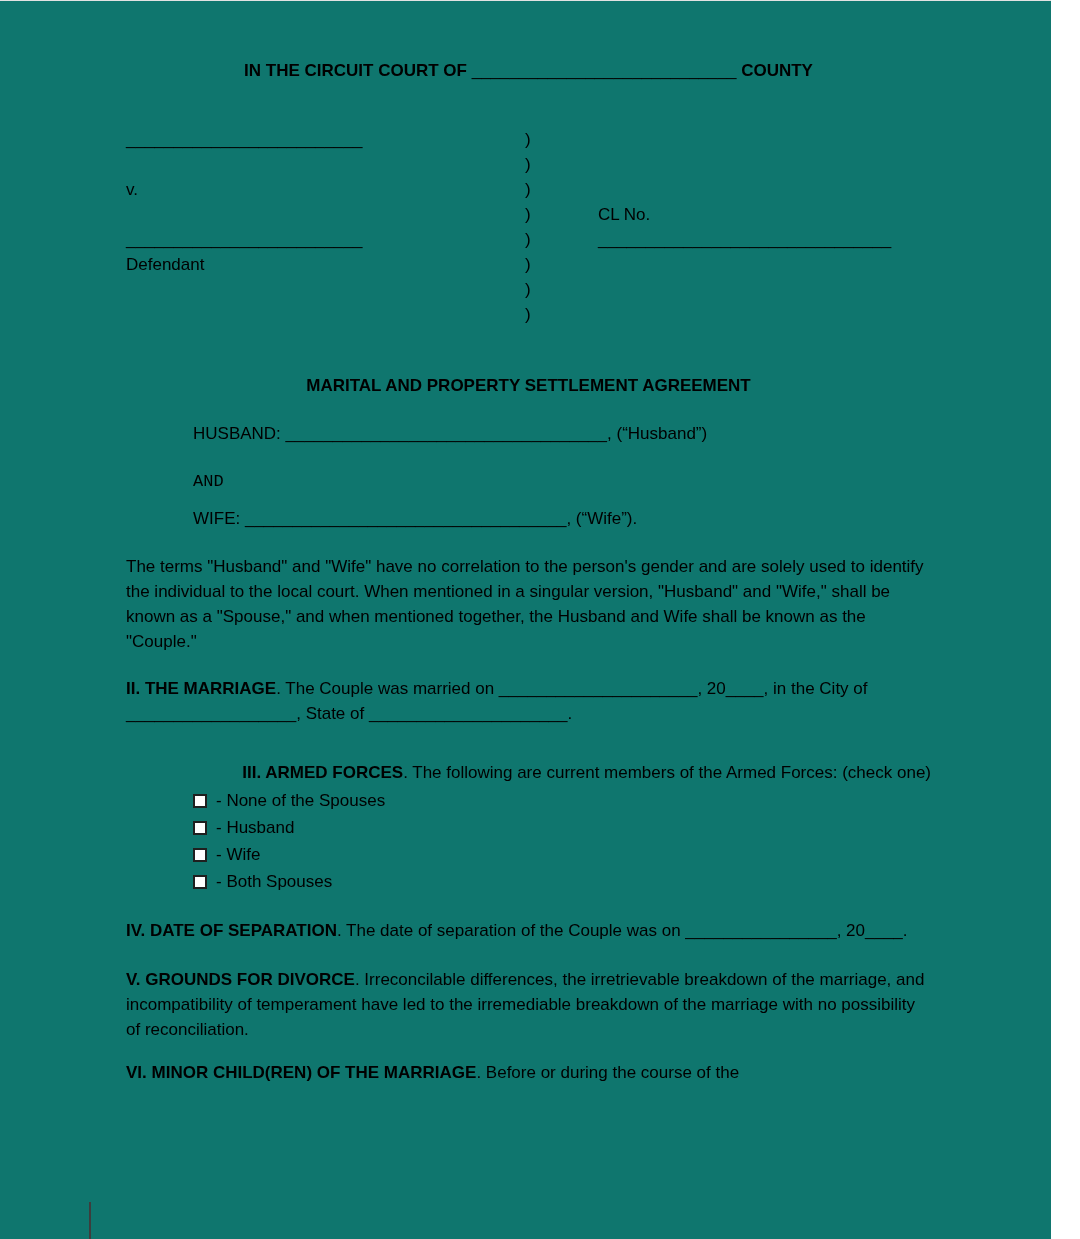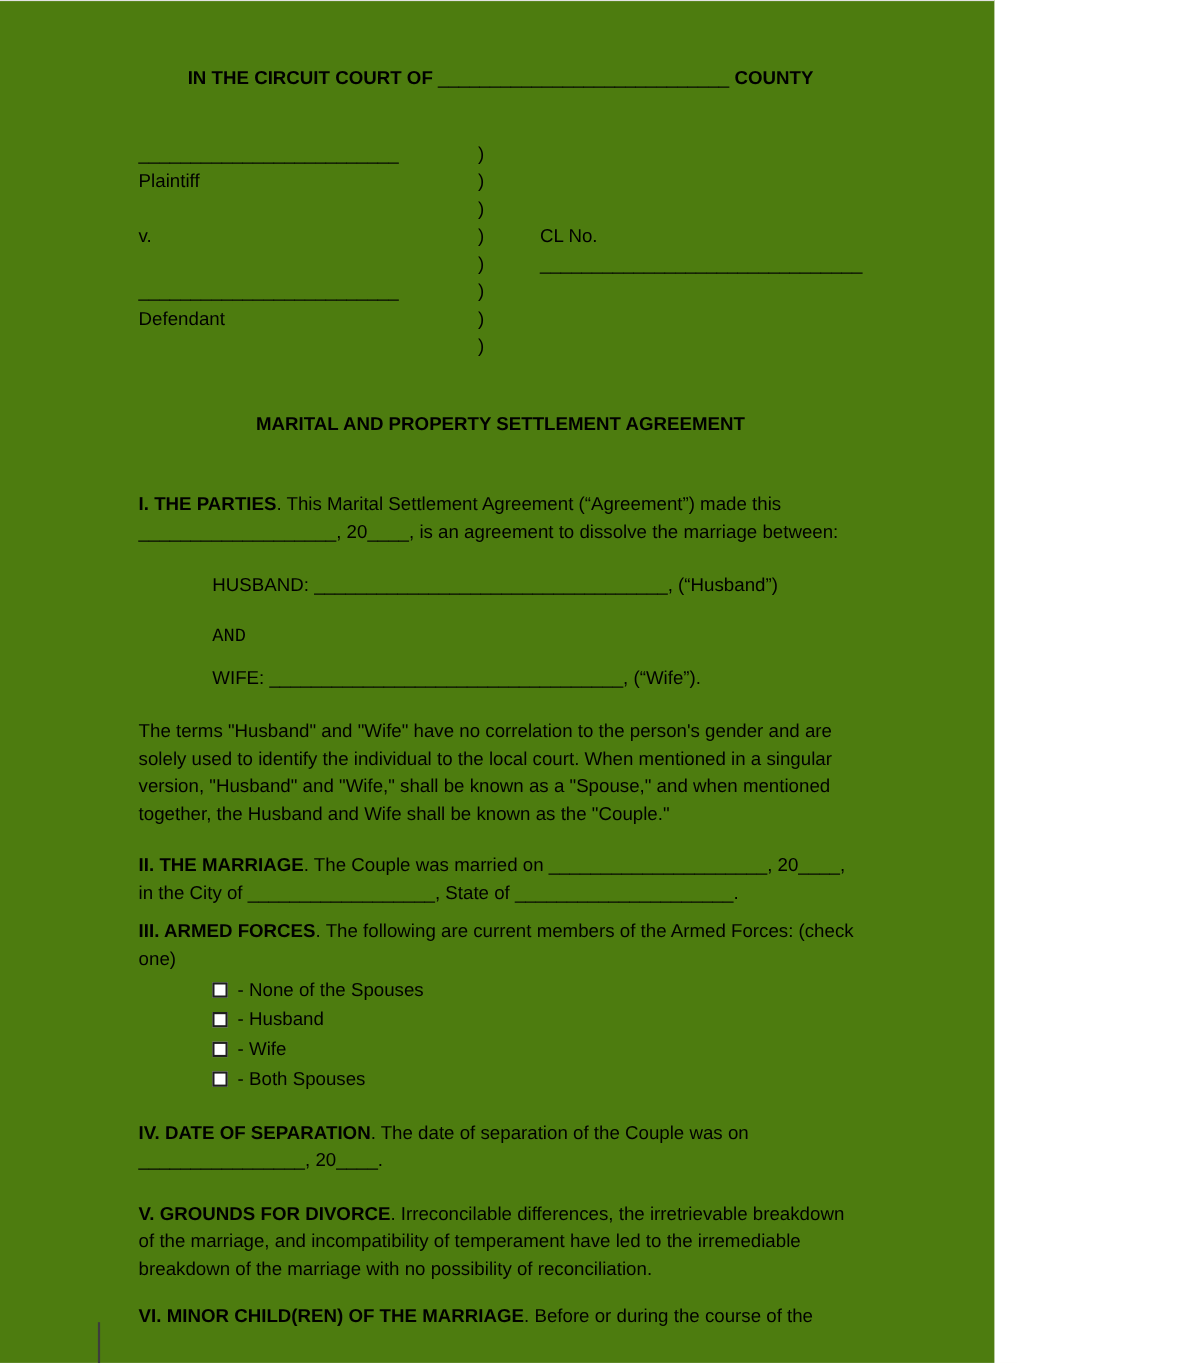--- a/index.html
+++ b/index.html
@@ -1,20 +1,20 @@
 <!DOCTYPE html>
 <html><head>
 <meta charset="utf-8">
 <style>
   html, body { margin:0; padding:0; background:#ffffff; }
   .page {
     position:relative;
-    width:904px; height:1239px;
+    width:1051px; height:1239px;
     box-sizing:border-box;
-    background:#4d7c0f;
+    background:#0f766e;
     color:#000000;
     font-family:"Liberation Sans", sans-serif;
     font-size:17px; line-height:25px;
     padding:0 120px 0 126px;
     border-top:1px solid #e2e2e2;
     overflow:hidden;
   }
   .page * { box-sizing:border-box; }
   p { margin:0; }
   b { font-weight:bold; }
@@ -29,21 +29,21 @@
   .cap-row { height:25px; line-height:25px; }
 
   .doc-title { margin-top:46px; text-align:center; font-weight:bold; }
 
   .sec-parties    { margin-top:48px; }
   .husband-line   { margin-top:23px; margin-left:67px; }
   .and-line       { margin-top:23px; margin-left:67px;font-family:Liberation Mono, monospace; }
   .wife-line      { margin-top:12px; margin-left:67px; }
   .terms-par      { margin-top:23px; }
   .sec-marriage   { margin-top:22px; }
-  .sec-armed      { margin-top:10px; }
+  .sec-armed      { margin-top:34px;text-align:right; }
   .options        { margin-top:2px; margin-left:67px; }
   .option         { height:27px; line-height:27px; }
   .checkbox {
     display:inline-block;
     width:14px; height:14px;
     border:2px solid #1f1f1f;
     background:#ffffff;
     margin-right:9px;
     vertical-align:-2px;
   }
@@ -63,21 +63,20 @@
 
 <div class="page">
 
   <div class="court-header">
     <b>IN THE CIRCUIT COURT OF </b><span class="blank">____________________________</span><b> COUNTY</b>
   </div>
 
   <div class="caption">
     <div class="cap-left">
       <div class="cap-row">_________________________</div>
-      <div class="cap-row">Plaintiff</div>
       <div class="cap-row"></div>
       <div class="cap-row">v.</div>
       <div class="cap-row"></div>
       <div class="cap-row">_________________________</div>
       <div class="cap-row">Defendant</div>
       <div class="cap-row"></div>
     </div>
     <div class="cap-mid">
       <div class="cap-row">)</div>
       <div class="cap-row">)</div>
@@ -90,23 +89,20 @@
     </div>
     <div class="cap-right">
       <div class="cap-row">
         <span>CL No. </span><span>_______________________________</span>
       </div>
     </div>
   </div>
 
   <div class="doc-title">MARITAL AND PROPERTY SETTLEMENT AGREEMENT</div>
 
-  <p class="sec-parties">
-    <b>I. THE PARTIES</b><span>. This Marital Settlement Agreement (“Agreement”) made this ___________________, 20____, is an agreement to dissolve the marriage between:</span>
-  </p>
 
   <p class="husband-line">HUSBAND: __________________________________, (“Husband”)</p>
   <p class="and-line">AND</p>
   <p class="wife-line">WIFE: __________________________________, (“Wife”).</p>
 
   <p class="terms-par">The terms "Husband" and "Wife" have no correlation to the person's gender and are solely used to identify the individual to the local court. When mentioned in a singular version, "Husband" and "Wife," shall be known as a "Spouse," and when mentioned together, the Husband and Wife shall be known as the "Couple."</p>
 
   <p class="sec-marriage">
     <b>II. THE MARRIAGE</b><span>. The Couple was married on _____________________, 20____, in the City of __________________, State of _____________________.</span>
   </p>

